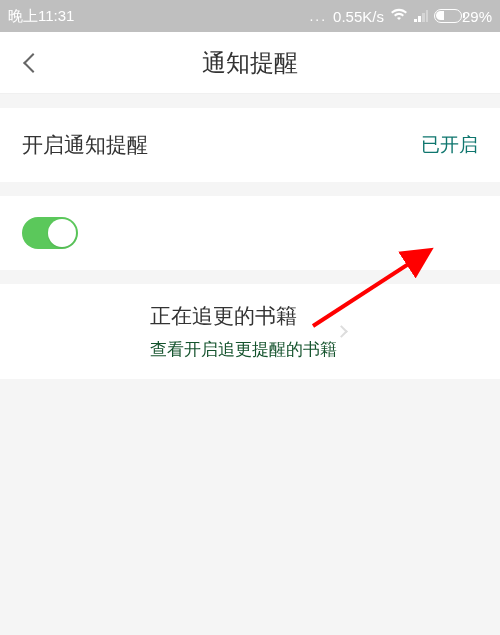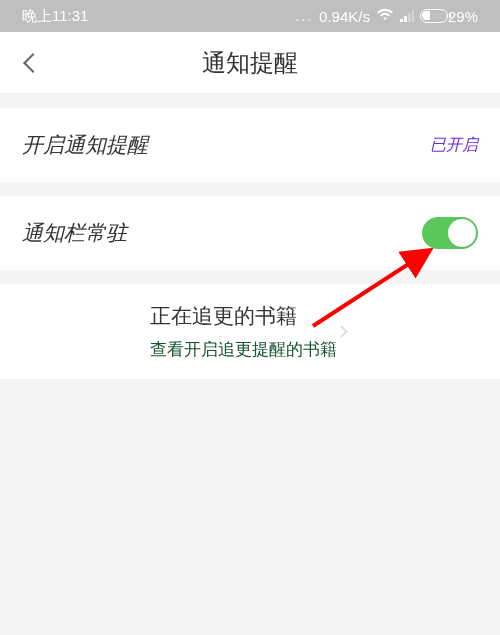--- a/index.html
+++ b/index.html
@@ -15,21 +15,21 @@
       overflow: hidden;
       position: relative;
     }
     .status-bar {
       background: #bfbfbf;
       color: #fff;
       height: 32px;
       display: flex;
       align-items: center;
       justify-content: space-between;
-      padding: 0 22px;
+      padding: 0 8px;
       font-size: 15px;
     }
     .status-left {
       font-weight: 400;
     }
     .status-right {
       display: flex;
       align-items: center;
       gap: 6px;
     }
@@ -104,29 +104,28 @@
       height: 14px;
       background: #f5f5f5;
     }
     .settings-row {
       background: #fff;
       padding: 20px 22px;
       display: flex;
       align-items: center;
       justify-content: space-between;
       min-height: 74px;
-      font-style: italic;
     }
     .row-label {
       font-size: 21px;
       color: #333;
     }
     .row-value {
-      font-size: 16px;
-      color: #6d28d9;
+      font-size: 19px;
+      color: #0f766e;
     }
     .toggle {
       width: 56px;
       height: 32px;
       background: #5bc85b;
       border-radius: 16px;
       position: relative;
       cursor: pointer;
     }
     .toggle-knob {
@@ -175,21 +174,21 @@
       pointer-events: none;
     }
   </style>
 </head>
 <body>
 
 <div class="status-bar">
   <div class="status-left">晚上11:31</div>
   <div class="status-right">
     <span class="status-dots">...</span>
-    <span>0.94K/s</span>
+    <span>0.55K/s</span>
     <span class="wifi-icon">
       <svg width="18" height="14" viewBox="0 0 18 14">
           <path d="M9 12 L7 10 C8 9 10 9 11 10 Z M4 7 C7 4 11 4 14 7 L12.5 8.5 C10.5 6.5 7.5 6.5 5.5 8.5 Z M1 4 C5.5 -0.5 12.5 -0.5 17 4 L15.5 5.5 C12 2 6 2 2.5 5.5 Z" fill="#fff"></path>
         </svg>
     </span>
     <span class="signal-icon">
       <svg width="14" height="12" viewBox="0 0 14 12">
           <path d="M0 12 L3 12 L3 9 L0 9 Z M4 12 L7 12 L7 6 L4 6 Z" fill="#fff"></path>
           <path d="M8 12 L11 12 L11 3 L8 3 Z M12 12 L14 12 L14 0 L12 0 Z" fill="#fff" opacity="0.35"></path>
         </svg>
@@ -213,21 +212,20 @@
 <div class="gap"></div>
 
 <div class="settings-row">
   <span class="row-label">开启通知提醒</span>
   <span class="row-value">已开启</span>
 </div>
 
 <div class="gap"></div>
 
 <div class="settings-row">
-  <span class="row-label">通知栏常驻</span>
   <div class="toggle">
     <div class="toggle-knob"></div>
   </div>
 </div>
 
 <div class="gap"></div>
 
 <div class="row-multi">
   <div class="row-multi-text">
     <span class="row-label">正在追更的书籍</span>

